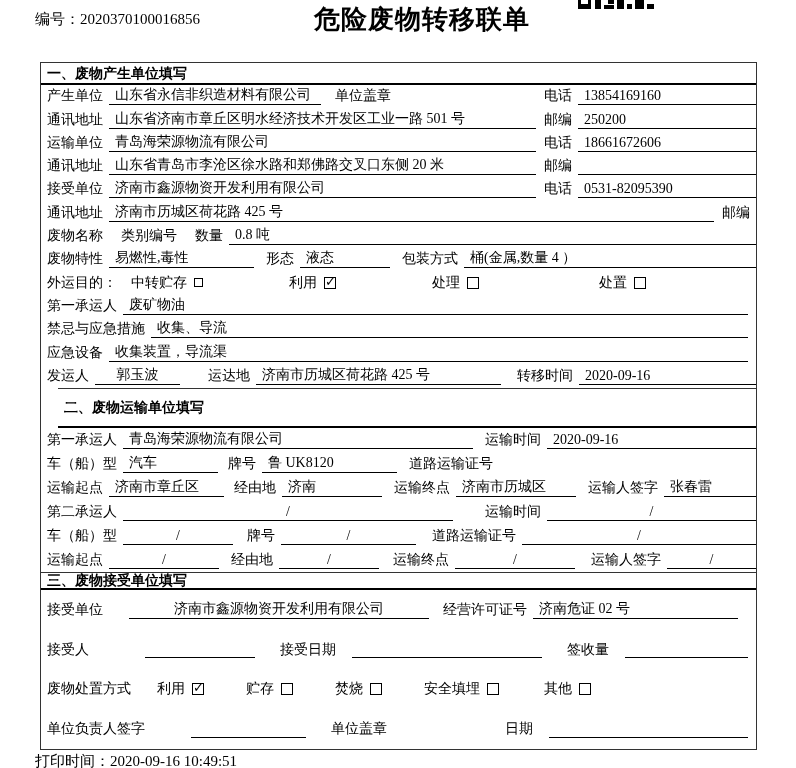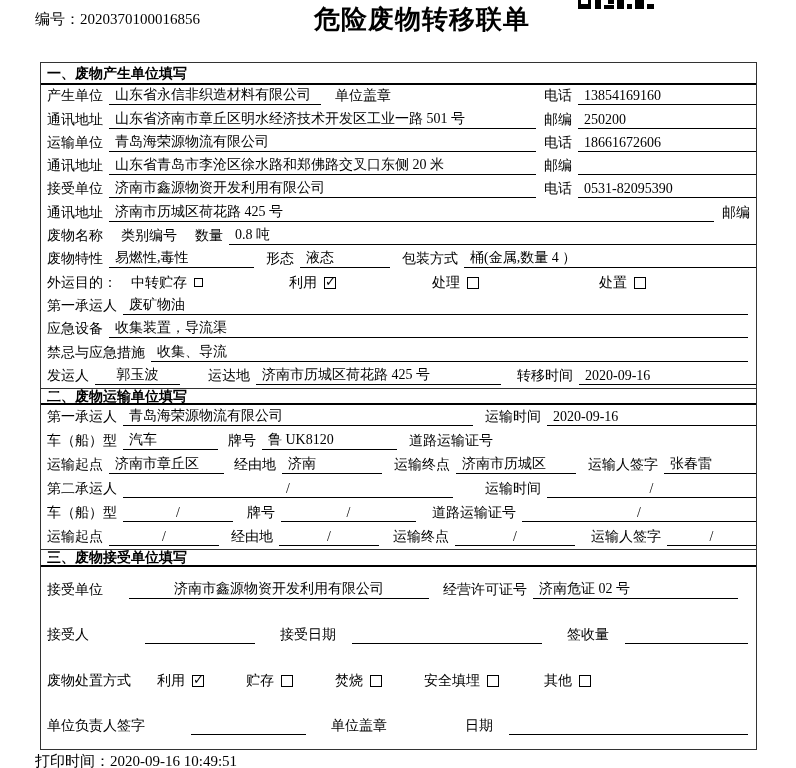--- a/index.html
+++ b/index.html
@@ -12,21 +12,21 @@
   .serial{position:absolute;left:35px;top:10px;font-size:15px;white-space:nowrap;}
   .title{position:absolute;left:314px;top:2px;margin:0;font-size:26px;font-weight:700;letter-spacing:1px;white-space:nowrap;text-align:center;}
   .qr{position:absolute;left:578px;top:0;}
   .form-table{
     position:absolute;left:40px;top:62px;width:717px;height:688px;
     border:1px solid #333;box-sizing:border-box;
     display:flex;flex-direction:column;background:#fff;
   }
   .sec-h{font-weight:700;padding:2px 6px 0 6px;border-bottom:2px solid #000000;box-sizing:border-box;display:flex;align-items:center;}
   .sec-h.h1{height:22px;}
-  .sec-h.h2{height:17px;border-top:1px solid #333;}
+  .sec-h.h2{height:40px;border-top:1px solid #333;margin-left:17px;}
   .sec-h.h3{height:18px;border-top:1px solid #333;}
   .notice{height:33px;display:flex;align-items:center;padding-left:6px;border-bottom:1px solid #333;box-sizing:border-box;}
   .row{display:flex;align-items:flex-end;padding:0 0 3px 6px;box-sizing:border-box;}
   .row1{height:23.3px;}
   .row2{height:24px;}
   .s3rows{flex:1;display:flex;flex-direction:column;}
   .row3{flex:1;display:flex;align-items:center;padding-left:6px;box-sizing:border-box;}
   .lbl{white-space:nowrap;margin-right:6px;flex:none;}
   .u{border-bottom:1px solid #000;padding:0 3px 0 6px;white-space:nowrap;overflow:hidden;box-sizing:border-box;min-height:17px;flex:none;}
   .u.c{text-align:center;padding:0 3px;}
@@ -143,27 +143,27 @@
         <span class="cb"></span>
       </span>
     </div>
 
     <div class="row row1">
       <span class="lbl">第一承运人</span>
       <span class="u grow" style="margin-right:8px">废矿物油</span>
     </div>
 
     <div class="row row1">
+      <span class="lbl">禁忌与应急措施</span>
+      <span class="u grow" style="margin-right:8px">收集、导流</span>
+    </div>
+
+    <div class="row row1">
       <span class="lbl">应急设备</span>
       <span class="u grow" style="margin-right:8px">收集装置，导流渠</span>
-    </div>
-
-    <div class="row row1">
-      <span class="lbl">禁忌与应急措施</span>
-      <span class="u grow" style="margin-right:8px">收集、导流</span>
     </div>
 
     <div class="row row1">
       <span class="lbl">发运人</span>
       <span class="u c" style="width:85px">郭玉波</span>
       <span class="lbl" style="margin-left:28px">运达地</span>
       <span class="u" style="width:245px">济南市历城区荷花路 425 号</span>
       <span class="lbl" style="margin-left:16px">转移时间</span>
       <span class="u grow">2020-09-16</span>
     </div>
@@ -266,21 +266,21 @@
         <span class="opt" style="margin-left:45px">
           <span class="olbl">其他</span>
           <span class="cb"></span>
         </span>
       </div>
 
       <div class="row3">
         <span class="lbl">单位负责人签字</span>
         <span class="u" style="width:115px;margin-left:40px"></span>
         <span class="lbl" style="margin-left:25px">单位盖章</span>
-        <span class="lbl" style="margin-left:72px">日期</span>
+        <span class="lbl" style="margin-left:112px">日期</span>
         <span class="u grow" style="margin-left:10px;margin-right:8px"></span>
       </div>
 
     </div>
   </div>
 
   <div class="print-line">
     <span>打印时间：</span><span>2020-09-16 10:49:51</span>
   </div>
 

